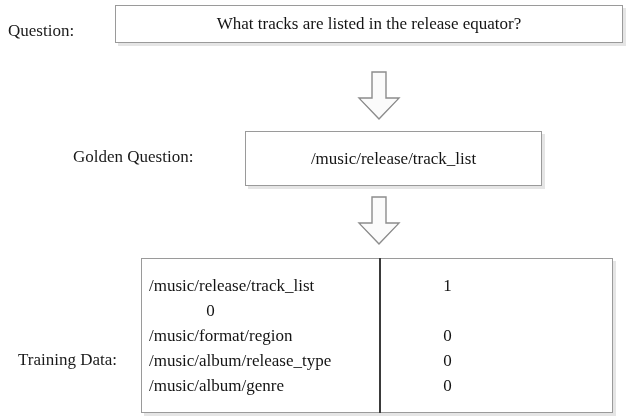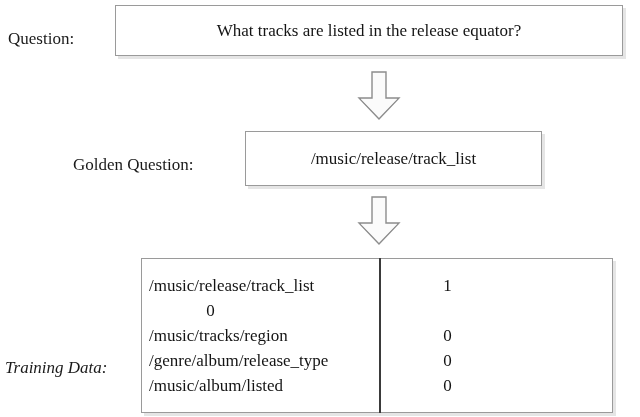--- a/index.html
+++ b/index.html
@@ -17,21 +17,20 @@
     overflow: hidden;
   }
 
   
   .side-label {
     position: absolute;
     font-size: 17px;
     line-height: 1.1;
     color: #1a1a1a;
     white-space: nowrap;
-    margin-top: 8px;
   }
 
   
   .framed-box {
     position: absolute;
     background: #ffffff;
     border: 1px solid #9a9a9a;
     box-shadow: 3px 3px 0 0 rgba(0,0,0,0.10);
     box-sizing: border-box;
     display: flex;
@@ -41,21 +40,21 @@
   .framed-box .box-text {
     font-size: 17px;
     color: #141414;
     white-space: nowrap;
   }
 
   #question-box {
     left: 115px;
     top: 5px;
     width: 508px;
-    height: 51px;
+    height: 38px;
   }
   #relation-box {
     left: 245px;
     top: 131px;
     width: 297px;
     height: 55px;
   }
 
   
   #training-table {
@@ -138,40 +137,40 @@
     <span class="box-text">/music/release/track_list</span>
   </div>
 
   <div id="arrow-2" class="block-arrow">
     <svg width="44" height="50" viewBox="0 0 44 50" aria-hidden="true">
       <polygon points="15,1 29,1 29,27 42,27 22,48 2,27 15,27" fill="#f6f6f6" stroke="#8d8d8d" stroke-width="1.4" stroke-linejoin="miter"></polygon>
       <polygon points="16,2 28,2 28,28 40,28 22,46 4,28 16,28" fill="#fbfbfb" stroke="none"></polygon>
     </svg>
   </div>
 
-  <div class="side-label" style="left:5px; top:351px;font-style:italic;">Training Data:</div>
+  <div class="side-label" style="left:18px; top:351px;">Training Data:</div>
 
   <div id="training-table">
     <div id="table-divider"></div>
     <div class="table-rows" id="rows-host">
         <div class="table-row">
           <div class="cell-relation">/music/release/track_list</div>
           <div class="cell-value">1</div>
         </div>
         <div class="table-row">
           <div class="cell-value">0</div>
         </div>
         <div class="table-row">
-          <div class="cell-relation">/music/tracks/region</div>
+          <div class="cell-relation">/music/format/region</div>
           <div class="cell-value">0</div>
         </div>
         <div class="table-row">
-          <div class="cell-relation">/genre/album/release_type</div>
+          <div class="cell-relation">/music/album/release_type</div>
           <div class="cell-value">0</div>
         </div>
         <div class="table-row">
-          <div class="cell-relation">/music/album/listed</div>
+          <div class="cell-relation">/music/album/genre</div>
           <div class="cell-value">0</div>
         </div>
       </div>
   </div>
 
 </div>
 
 </body></html>

